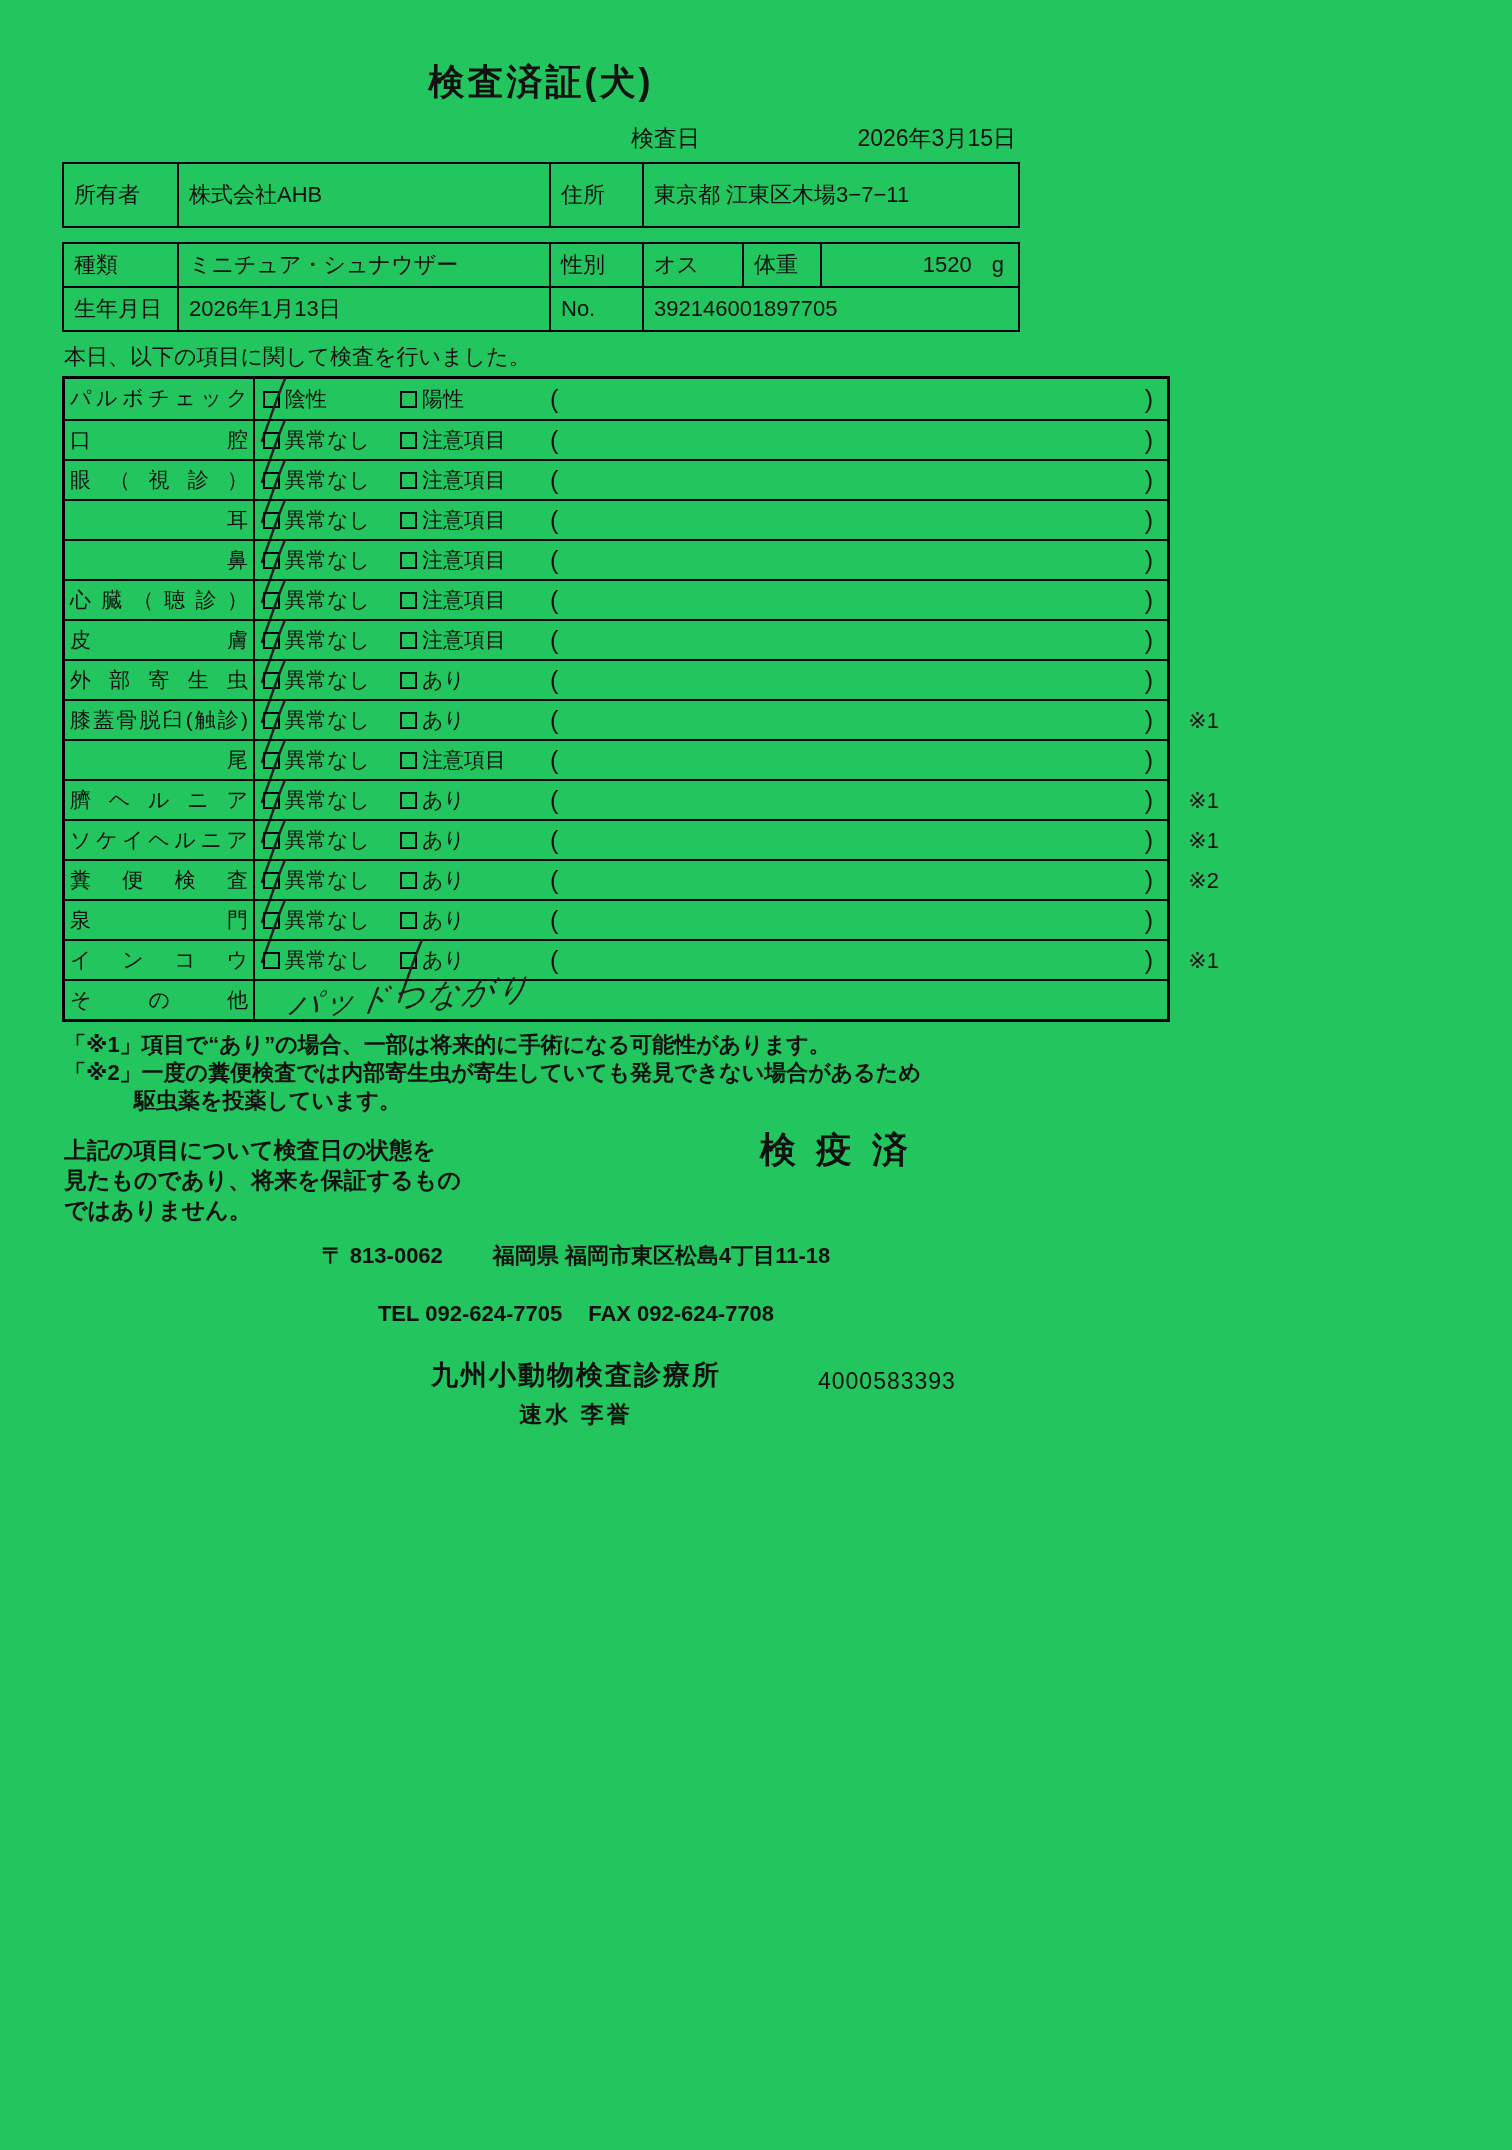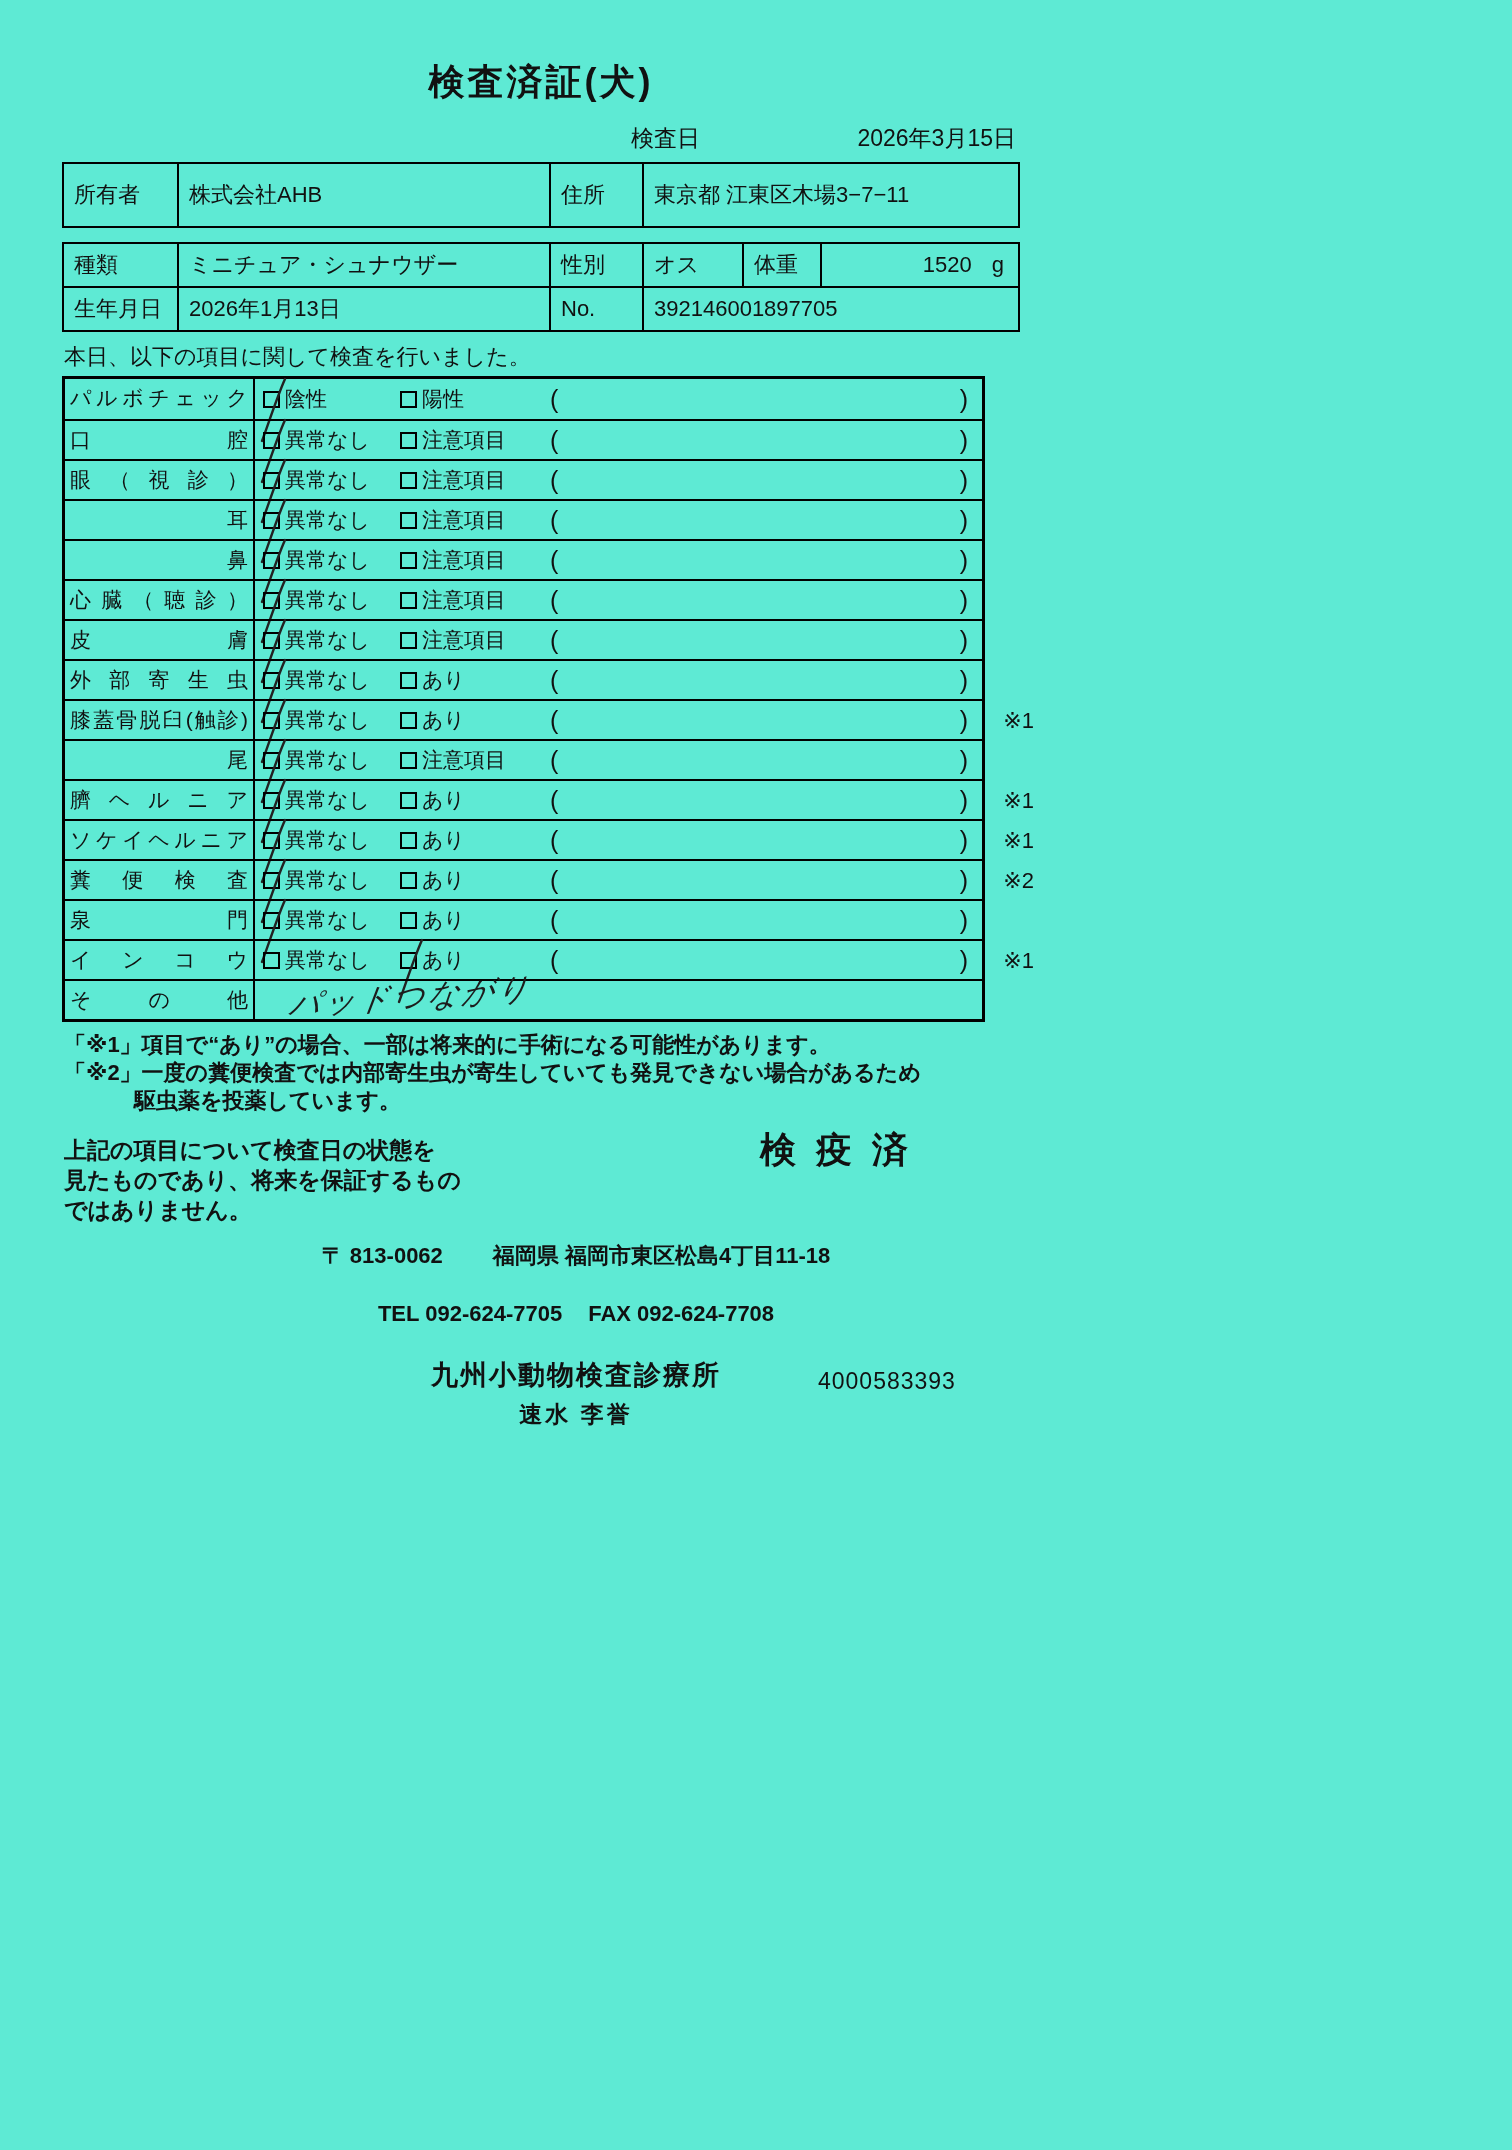--- a/index.html
+++ b/index.html
@@ -1,18 +1,18 @@
 <!DOCTYPE html>
 <html><head>
 <meta charset="utf-8">
 <style>
   * { margin:0; padding:0; box-sizing:border-box; }
   html,body { background:#ffffff; }
   .page {
-    position:relative; width:1512px; height:2150px; background:#5eead4;
+    position:relative; width:1512px; height:2150px; background:#22c55e;
     font-family:"Liberation Sans","DejaVu Sans",sans-serif; color:#111;
     overflow:hidden;
   }
   .doc { position:absolute; left:62px; top:58px; width:958px; }
 
   .title { text-align:center; font-size:36px; font-weight:bold; letter-spacing:3px; height:48px; }
 
   .date-line { display:flex; justify-content:flex-end; align-items:flex-end; margin-top:18px; height:30px; font-size:23px; }
   .date-label { margin-right:150px; }
   .date-value { padding-right:4px; min-width:170px; text-align:right; }
@@ -26,21 +26,21 @@
   .info-row { display:grid; }
   .info-row .cell { border-left:2px solid #000; padding:6px 10px; font-size:22px; display:flex; align-items:center; min-height:40px; }
   .info-row .cell:first-child { border-left:none; }
   .info-row1 { grid-template-columns:113px 372px 93px 100px 78px 1fr; }
   .info-row2 { grid-template-columns:113px 372px 93px 1fr; border-top:2px solid #000; }
   .weight-cell { justify-content:flex-end; gap:20px; padding-right:14px !important; }
 
   .intro { margin-top:10px; font-size:22px; padding-left:2px; height:28px; }
 
   
-  .insp-table { margin-top:6px; width:923px; border:3px solid #000; }
+  .insp-table { margin-top:6px; width:1108px; border:3px solid #000; }
   .irow { position:relative; display:flex; align-items:center; height:40px; border-top:2px solid #000; }
   .irow:first-child { border-top:none; }
   .ilabel {
     width:190px; align-self:stretch; display:block; border-right:2px solid #000;
     font-size:21px; line-height:37px; padding:0 5px; white-space:nowrap; overflow:hidden;
     text-align:justify; text-align-last:justify;
   }
   .opt { display:inline-flex; align-items:center; font-size:21px; }
   .opt1 { width:145px; padding-left:8px; }
   .opt2 { width:150px; }

